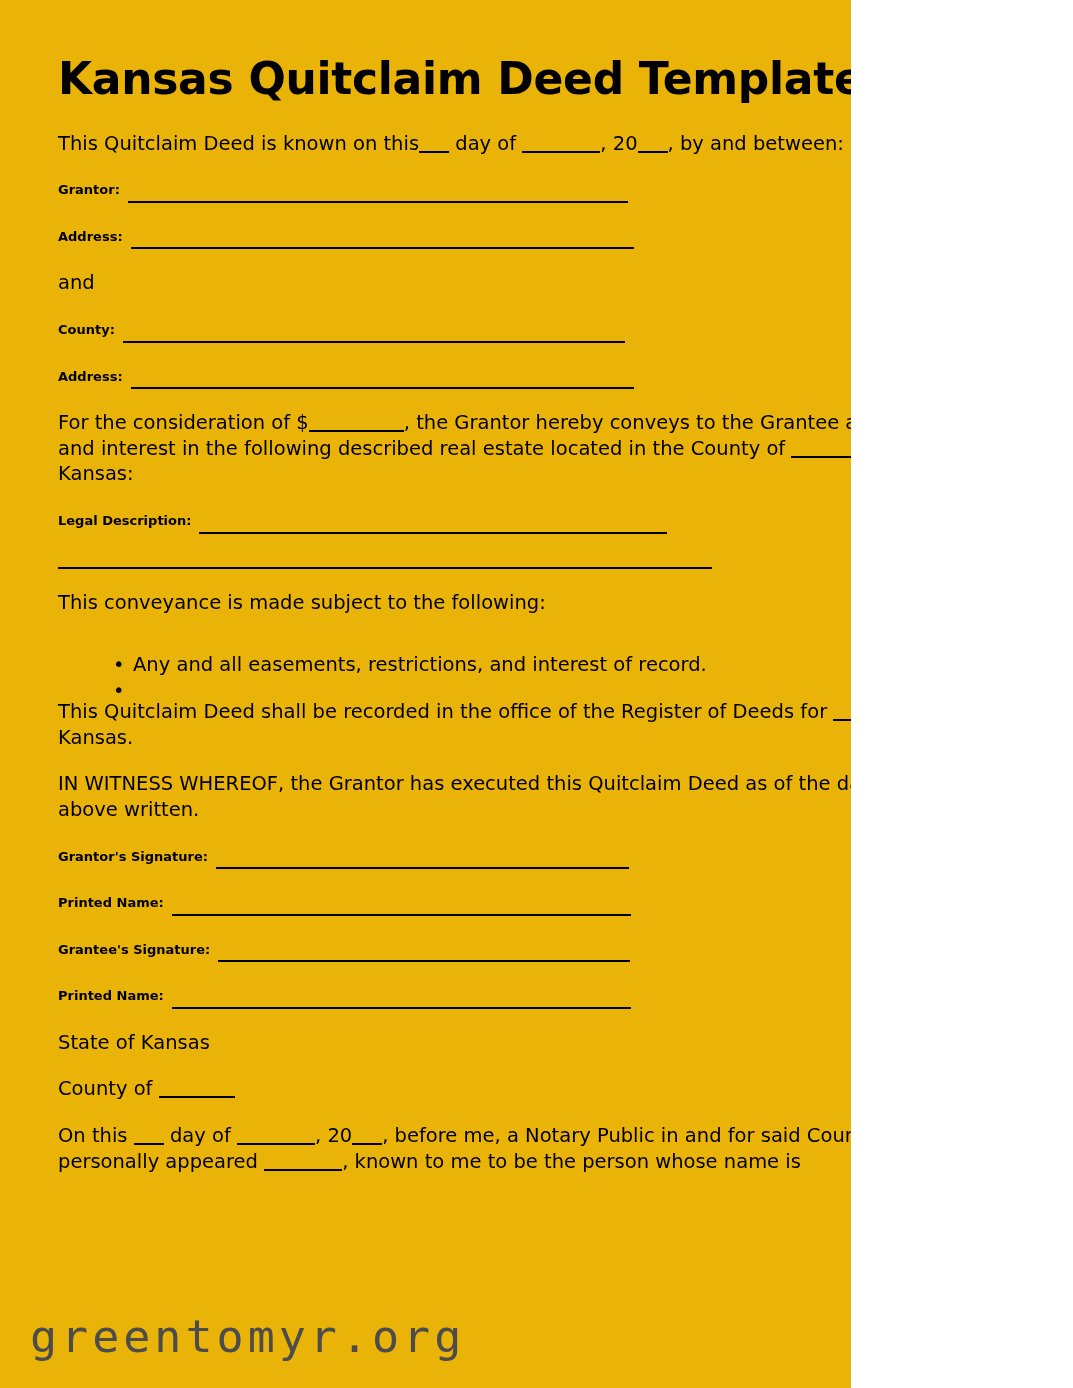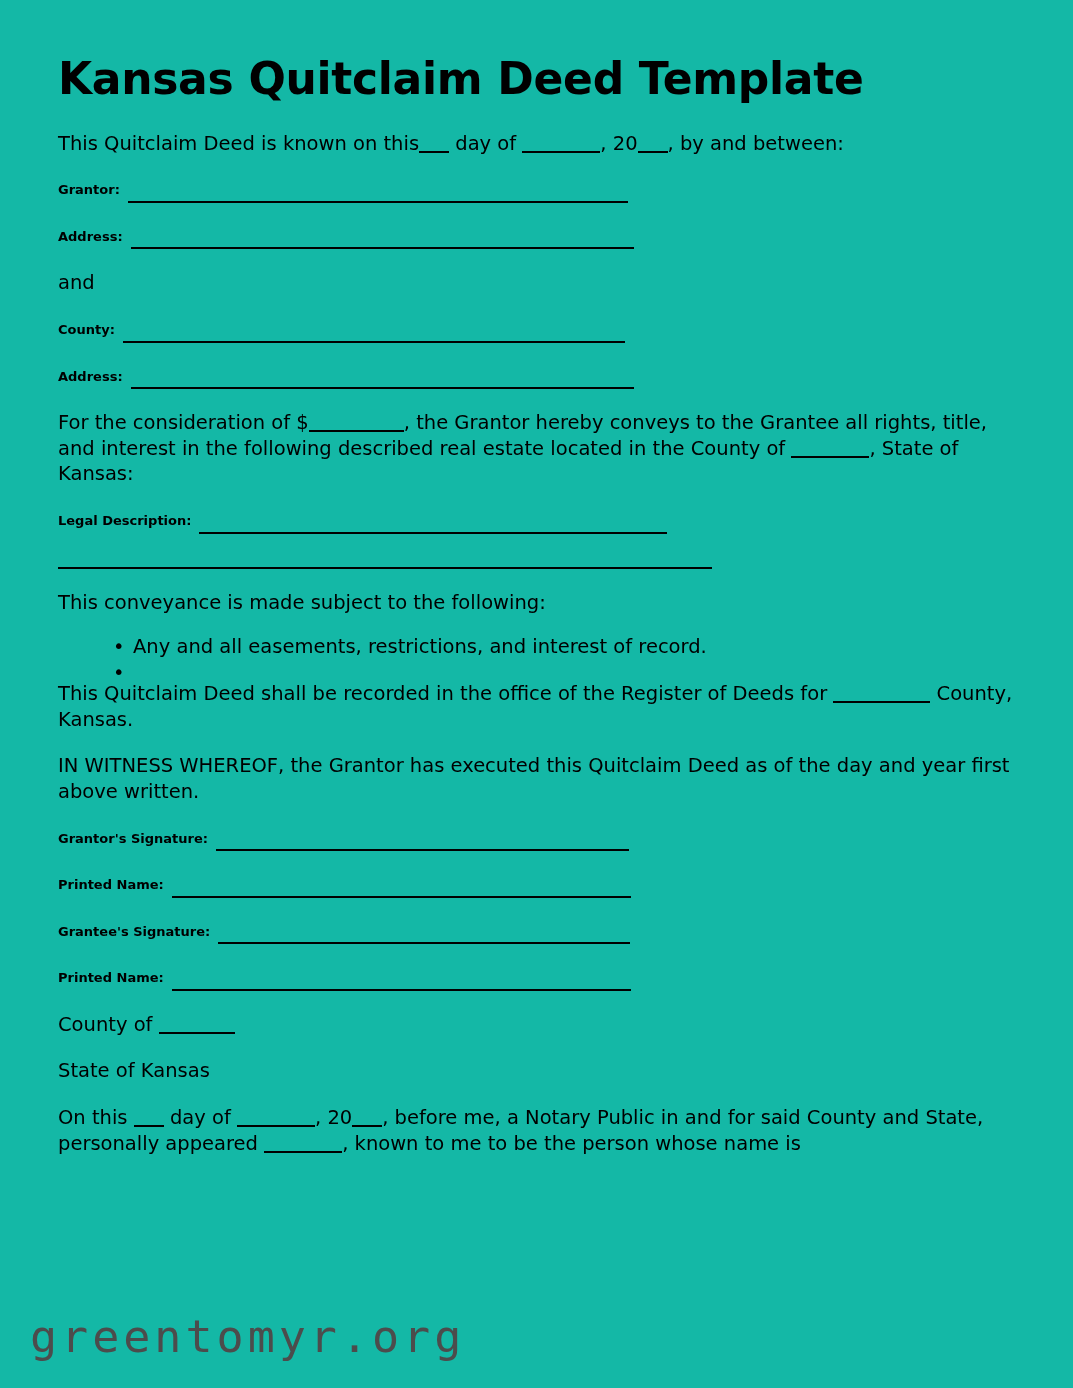--- a/index.html
+++ b/index.html
@@ -13,23 +13,23 @@
     position: relative;
     overflow: hidden;
     font-family: "DejaVu Sans", sans-serif;
     color: #000000;
     -webkit-font-smoothing: antialiased;
   }
 
   .page {
     position: absolute;
     left: 0; top: 0;
-    width: 1073px;
+    width: 851px;
     height: 1388px;
-    background: #14b8a6;
+    background: #eab308;
     overflow: hidden;
   }
 
   .doc {
     position: absolute;
     left: 58px;
     top: 54px;
     width: 956px;
   }
 
@@ -43,21 +43,21 @@
     color: #000;
   }
 
   
   .para {
     font-size: 19.5px;
     line-height: 25.6px;
     margin: 0 0 21px 0;
     color: #000;
   }
-  .para.tight { margin-bottom: 19px; }
+  .para.tight { margin-bottom: 37px; }
 
   
   .field {
     font-size: 13px;
     line-height: 25.6px;
     margin: 0 0 21px 0;
     display: flex;
     align-items: flex-end;
     white-space: nowrap;
   }
@@ -226,26 +226,26 @@
     <div class="field">
       <span class="flabel">Grantee's Signature:</span>
       <span class="rule w-ge-sig"></span>
     </div>
 
     <div class="field">
       <span class="flabel">Printed Name:</span>
       <span class="rule w-ge-name"></span>
     </div>
 
+    <p class="para">State of Kansas</p>
+
     <p class="para">
       <span>County of</span>
       <span class="blank b-cty"></span>
     </p>
-
-    <p class="para">State of Kansas</p>
 
     <p class="para">
       <span>On this</span>
       <span class="blank b-sm"></span>
       <span>day of</span>
       <span class="blank b-md"></span><span>, 20</span><span class="blank b-sm"></span><span>, before me, a Notary Public in and for said County and State, personally appeared</span>
       <span class="blank b-md"></span><span>, known to me to be the person whose name is</span>
     </p>
 
   </div>

